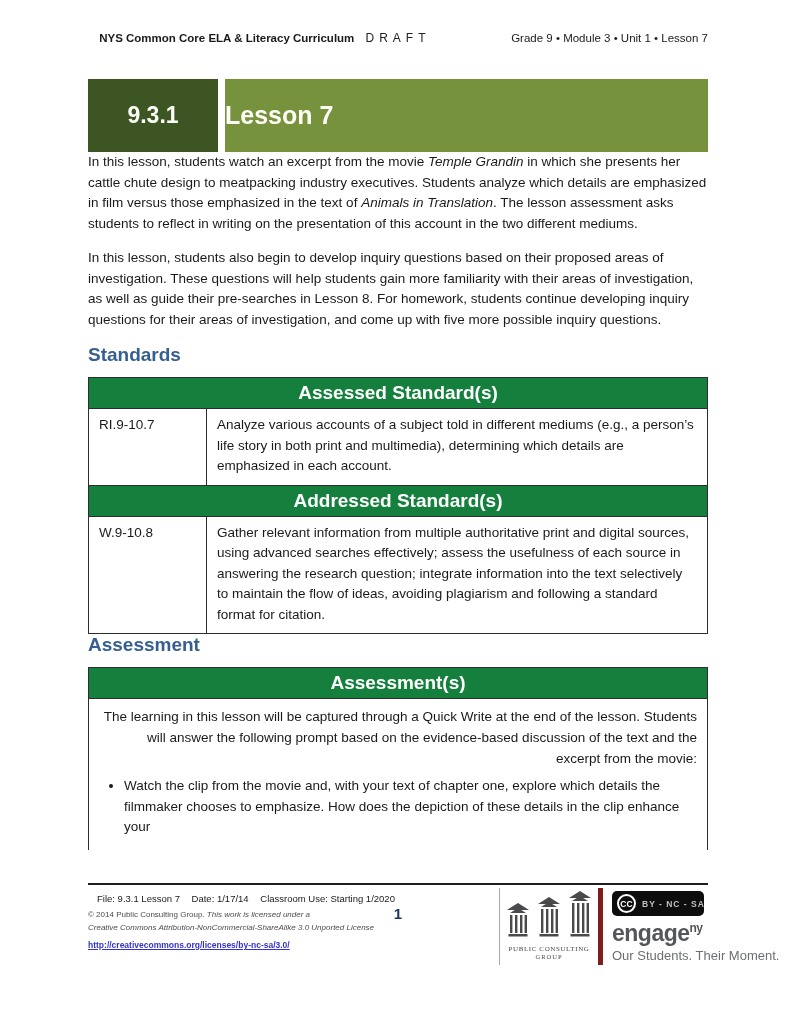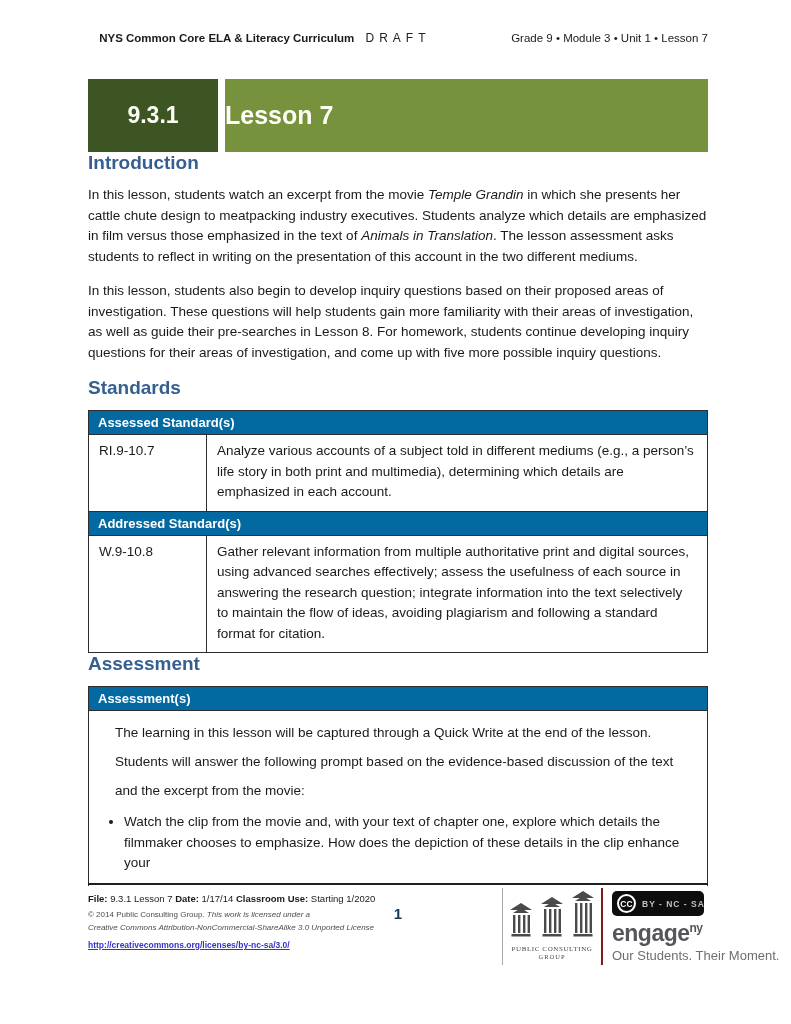--- a/index.html
+++ b/index.html
@@ -3,21 +3,21 @@
 <meta charset="utf-8">
 <style>
   html,body { margin:0; padding:0; background:#e9e9e9; }
   .page {
     position:relative; width:791px; height:1024px; background:#ffffff;
     font-family:"Liberation Sans", sans-serif; color:#1a1a1a; overflow:hidden;
     margin:0 auto;
   }
   .content { padding:0 83px 0 88px; }
   .it { font-style:italic; }
-  .bd { font-weight:bold; }
+  .bd { font-weight:normal;margin-left:9px; }
 
   
   .dochead { display:flex; align-items:baseline; padding-top:31px; }
   .dochead .hl { flex:1; font-size:11.5px; font-weight:bold;text-align:center; }
   .dochead .hc { font-size:12px; letter-spacing:5px; color:#222; }
   .dochead .hr { flex:1; text-align:right; font-size:11.5px; }
 
   
   .banner { display:flex; margin-top:34px; height:73px;justify-content:space-between; }
   .banner-code {
@@ -32,29 +32,29 @@
 
   h2.sect { font-size:19px; font-weight:bold; color:#365f91; margin:0 0 11px 0; }
   .m-intro { margin-top:29px; }
   .m-standards { margin-top:37px; }
   .m-assessment { margin-top:33px; }
 
   p.body { font-size:13.5px; line-height:20.5px; margin:0 0 14px 0; }
 
   table.doc { width:100%; border-collapse:collapse; font-size:13.5px; table-layout:fixed; }
   table.doc th.group {
-    background:#0369a1; color:#ffffff; text-align:left; font-weight:bold;
-    font-size:13px; padding:4px 9px; border:1px solid #2d2d2d;
+    background:#15803d; color:#ffffff; text-align:center; font-weight:bold;
+    font-size:19px; padding:4px 9px; border:1px solid #2d2d2d;
   }
   table.doc td {
     border:1px solid #2d2d2d; padding:6px 10px 8px 10px;
     vertical-align:top; line-height:20.5px; background:#ffffff;
   }
   table.doc col.c-code { width:118px; }
-  .cell-p { margin:1px 0 7px 16px; line-height:29px; }
+  .cell-p { margin:1px 0 7px 4px; line-height:21px;text-align:right; }
   ul.bullets { margin:2px 0 4px 0; padding-left:25px; }
   ul.bullets li { line-height:20.5px; margin:0; }
 
   
   .docfoot {
     position:absolute; left:88px; right:83px; top:883px; height:110px;
     border-top:2px solid #1f1f1f;
   }
   .foot-left { position:absolute; left:0; top:8px; width:340px; }
   .fl1 { font-size:9.5px; margin-bottom:4px; color:#1a1a1a; }
@@ -62,21 +62,21 @@
   .fl-link {
     display:inline-block; margin-top:2px; font-size:8.5px; font-weight:bold;
     color:#3333cc; text-decoration:underline; cursor:pointer;
   }
   .pageno {
     position:absolute; left:50%; transform:translateX(-50%); top:20px;
     font-size:15px; font-weight:bold; color:#17375e;
   }
   .logos { position:absolute; right:0; top:3px; display:flex; align-items:flex-start; }
   .pcg-cell {
-    border-left:1px solid #a9a9a9; border-right:2px solid #7f1d1d;
+    border-left:1px solid #a9a9a9; border-right:5px solid #7f1d1d;
     padding:3px 7px 4px 7px; text-align:center;
   }
   .pcg-name {
     font-family:"Liberation Serif", serif; color:#4a4a4c;
     font-size:7px; letter-spacing:0.6px; line-height:8px; margin-top:2px; white-space:nowrap;
   }
   .pcg-name .g { display:block; font-size:6.5px; letter-spacing:1px; }
   .right-cell { padding:3px 0 0 9px; width:96px; }
   .cc-badge {
     width:92px; height:25px; background:#0d0d0d; border-radius:5px;
@@ -103,21 +103,20 @@
       <div class="hc">DRAFT</div>
       <div class="hr">Grade 9 • Module 3 • Unit 1 • Lesson 7</div>
     </div>
 
     <div class="banner">
       <div class="banner-code">9.3.1</div>
       <div class="banner-gap"></div>
       <div class="banner-title">Lesson 7</div>
     </div>
 
-    <h2 class="sect m-intro">Introduction</h2>
     <p class="body"><span>In this lesson, students watch an excerpt from the movie </span><span class="it">Temple Grandin</span><span> in which she presents her cattle chute design to meatpacking industry executives. Students analyze which details are emphasized in film versus those emphasized in the text of </span><span class="it">Animals in Translation</span><span>. The lesson assessment asks students to reflect in writing on the presentation of this account in the two different mediums.</span></p>
     <p class="body"><span>In this lesson, students also begin to develop inquiry questions based on their proposed areas of investigation. These questions will help students gain more familiarity with their areas of investigation, as well as guide their pre-searches in Lesson 8. For homework, students continue developing inquiry questions for their areas of investigation, and come up with five more possible inquiry questions.</span></p>
 
     <h2 class="sect m-standards">Standards</h2>
     <table class="doc">
       <colgroup>
           <col class="c-code">
           <col>
         </colgroup>
       <tbody>

